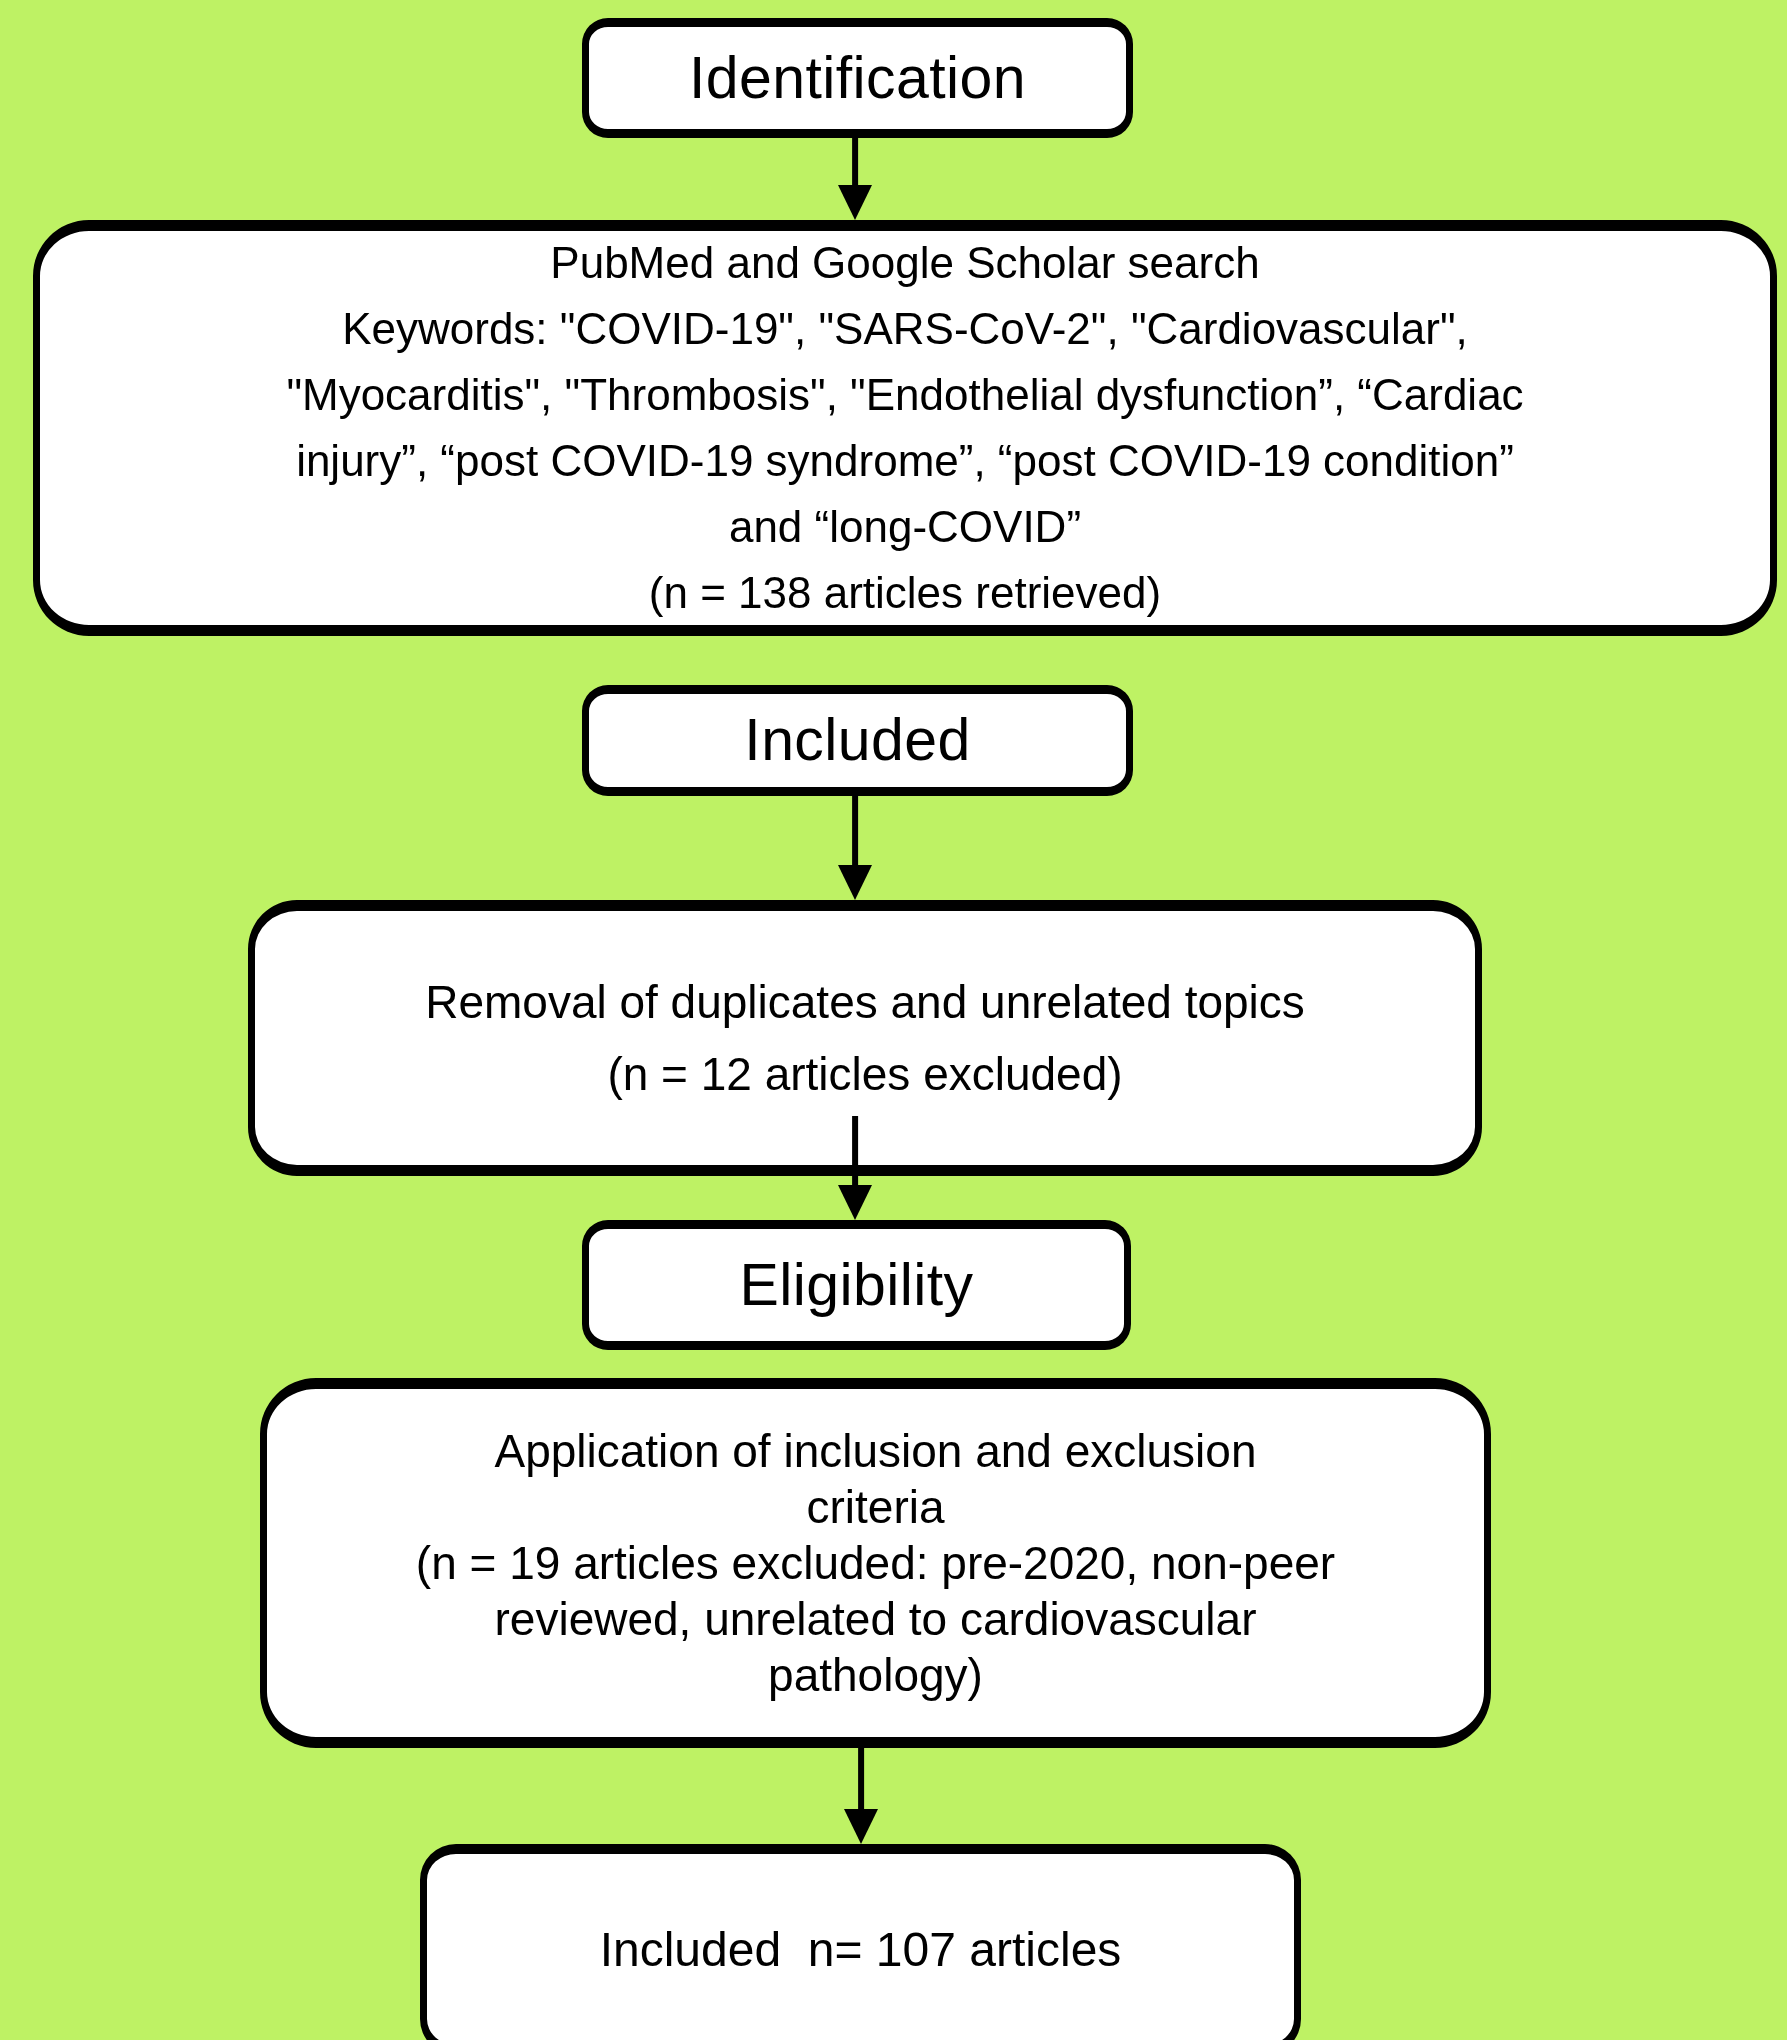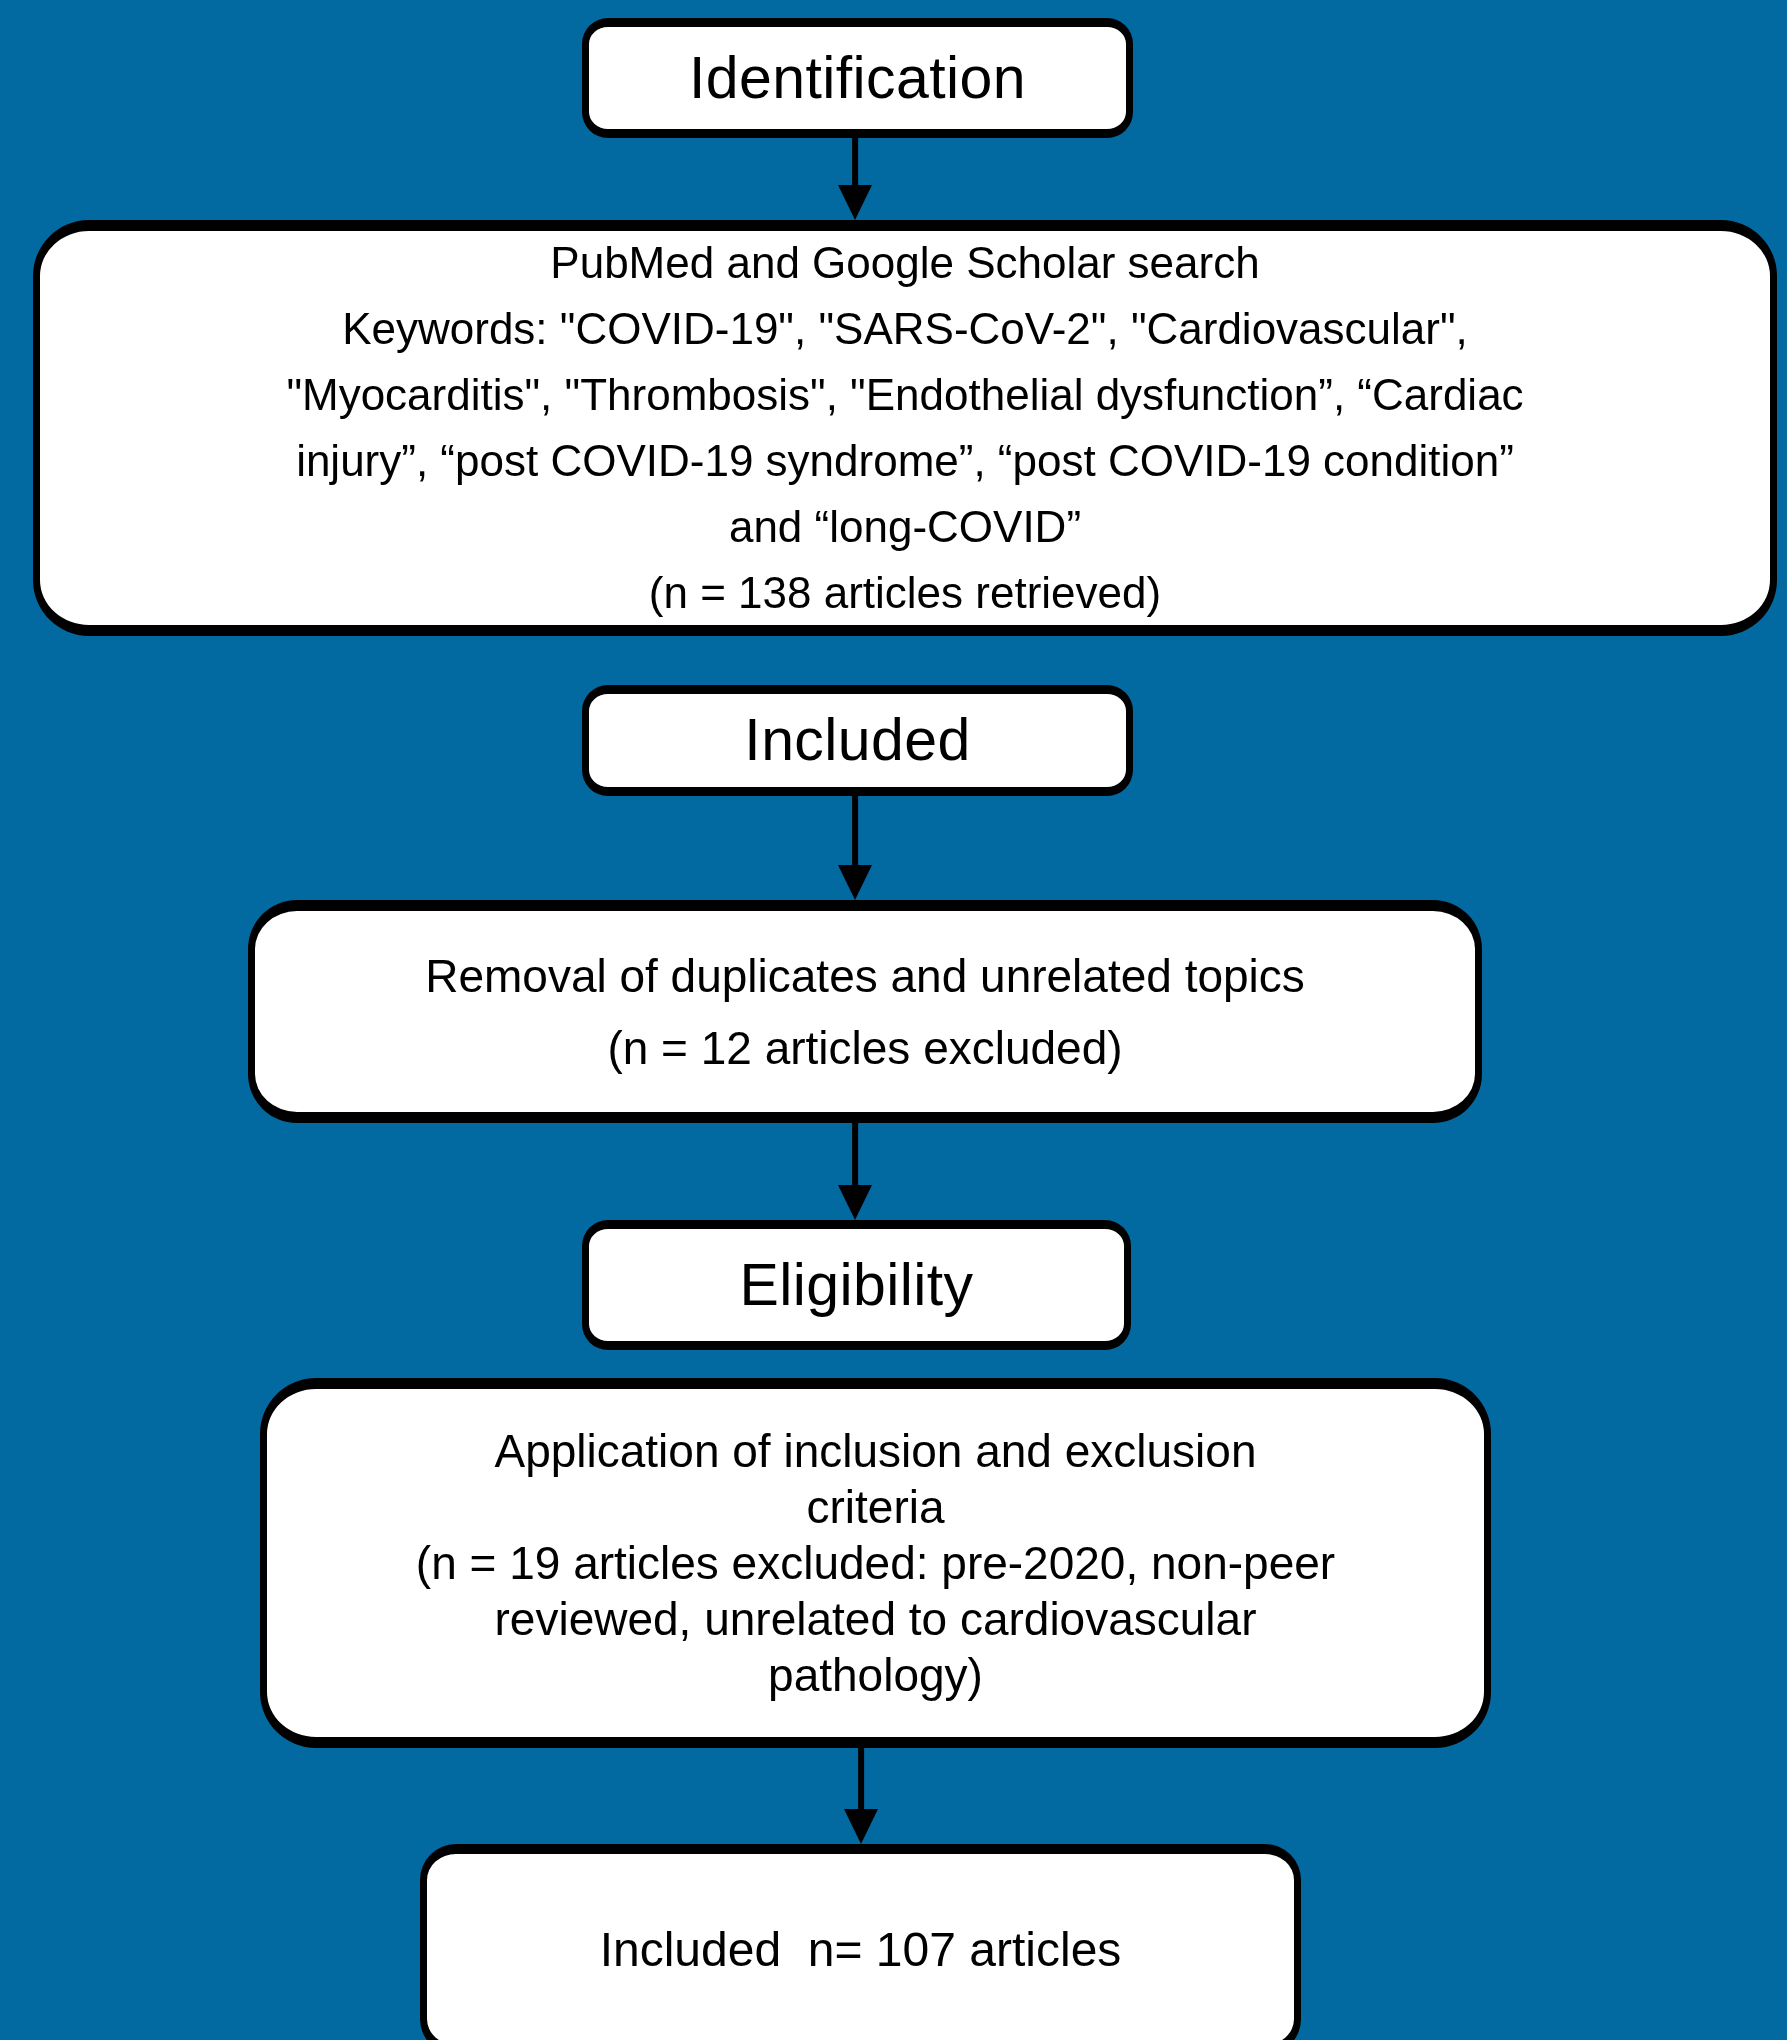--- a/index.html
+++ b/index.html
@@ -4,21 +4,21 @@
 <style>
   html, body {
     margin: 0;
     padding: 0;
     background: #ffffff;
   }
   .canvas {
     position: relative;
     width: 1787px;
     height: 2040px;
-    background: #0369a1;
+    background: #bef264;
     font-family: "Liberation Sans", "DejaVu Sans", sans-serif;
     color: #000000;
   }
   .box {
     position: absolute;
     box-sizing: border-box;
     background: #ffffff;
     border: 7.4px solid #000000;
     display: flex;
     align-items: center;
@@ -35,21 +35,21 @@
   .content-box {
     border-radius: 56px;
     border-width: 11.5px 7.4px;
     white-space: pre-line;
   }
   
   #b-identification { left: 582px; top: 18px;   width: 551px;  height: 120px; }
   #b-search        { left: 33px;  top: 220px;  width: 1744px; height: 416px;
                      font-size: 44px; line-height: 66px; padding: 6.6px 33px; }
   #b-screening     { left: 582px; top: 685px;  width: 551px;  height: 111px; }
-  #b-removal       { left: 248px; top: 900px; width: 1234px; height: 223px;
+  #b-removal       { left: 248px; top: 900px; width: 1234px; height: 276px;
                      font-size: 46px; line-height: 72px; padding: 1px 33px;
                      border-radius: 49px; }
   #b-eligibility   { left: 582px; top: 1220px; width: 549px;  height: 130px; }
   #b-application   { left: 260px; top: 1378px; width: 1231px; height: 370px;
                      font-size: 46px; line-height: 56px; padding: 6.6px 25px; }
   #b-included      { left: 420px; top: 1844px; width: 881px; height: 211px;
                      font-size: 48px; border-radius: 36px; border-width: 10px 7.4px;
                      white-space: pre; }
   
   .arrow { position: absolute; width: 46px; }

